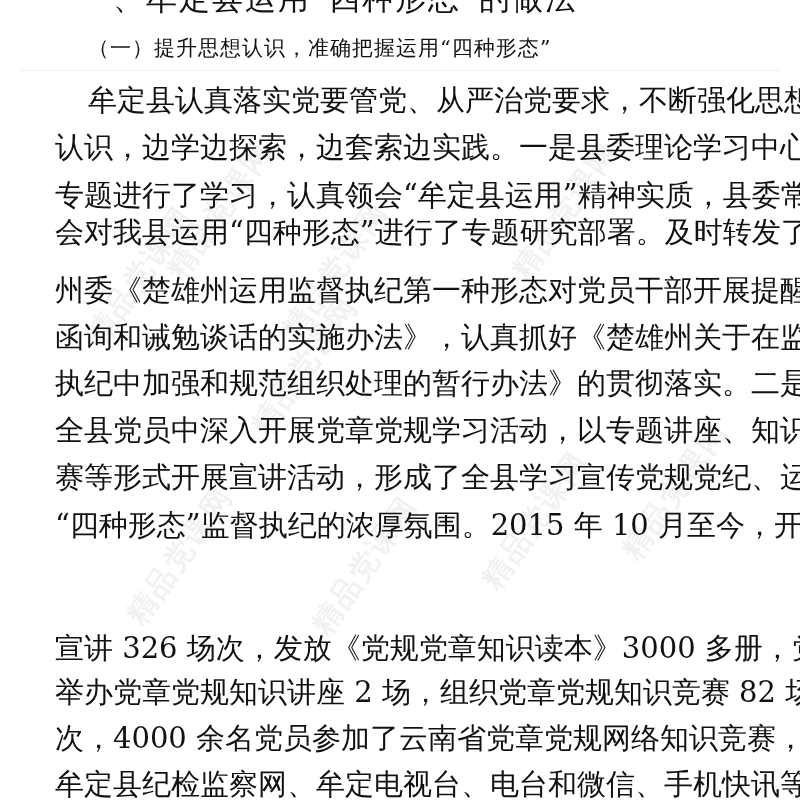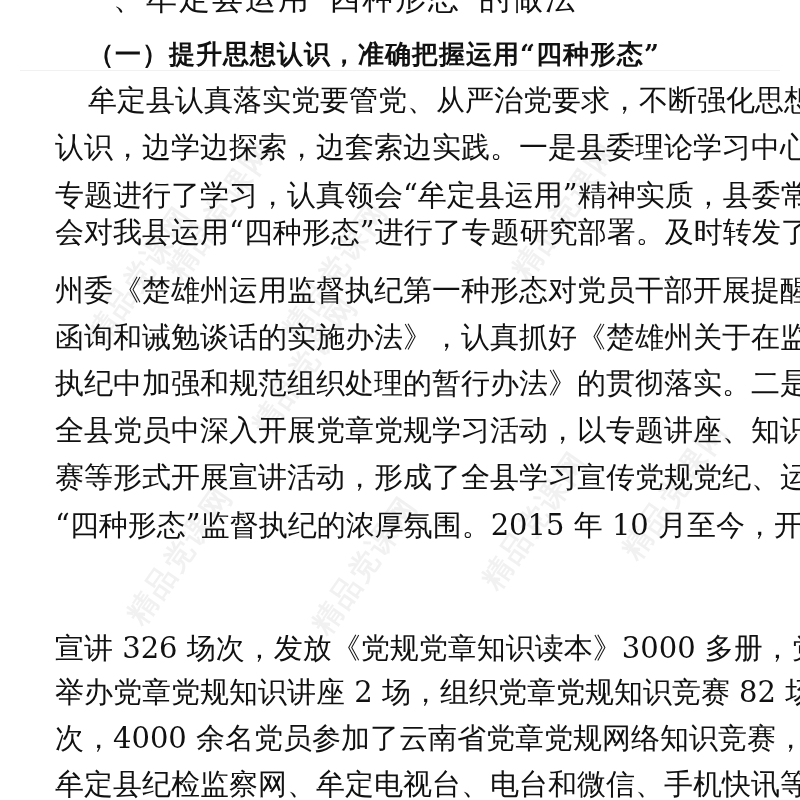--- a/index.html
+++ b/index.html
@@ -44,25 +44,25 @@
     height: 40px;
     line-height: 40px;
     font-size: 31px;
     white-space: nowrap;
     letter-spacing: 2px;
     font-family: "DejaVu Sans", "Liberation Sans", sans-serif;
   }
   .heading2 {
     position: absolute;
     left: 88px;
-    top: 34px;
+    top: 28px;
     height: 40px;
     line-height: 40px;
-    font-size: 26px;
-    font-weight: bold;
+    font-size: 21px;
+    font-weight: normal;
     white-space: nowrap;
     letter-spacing: 1px;
   }
   .divider {
     position: absolute;
     left: 20px;
     width: 760px;
     height: 1px;
     background: #f1f1f1;
   }

